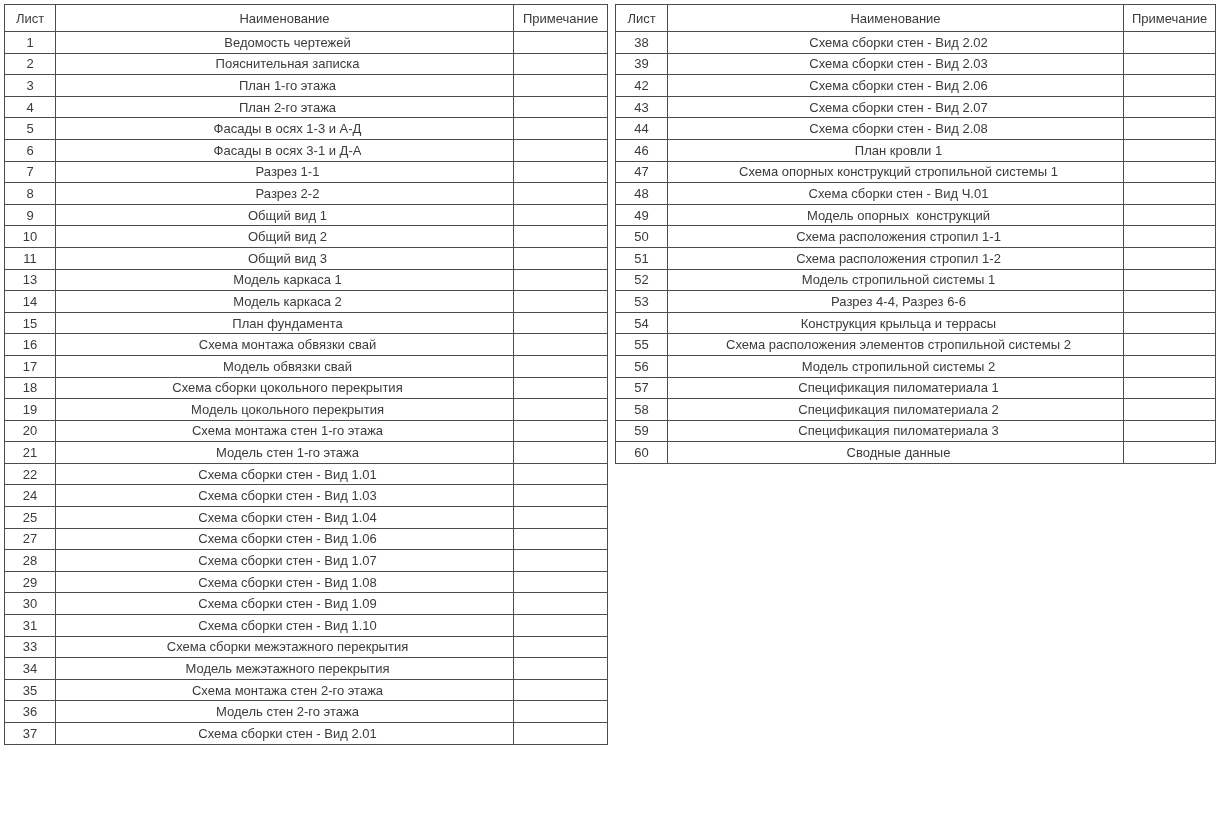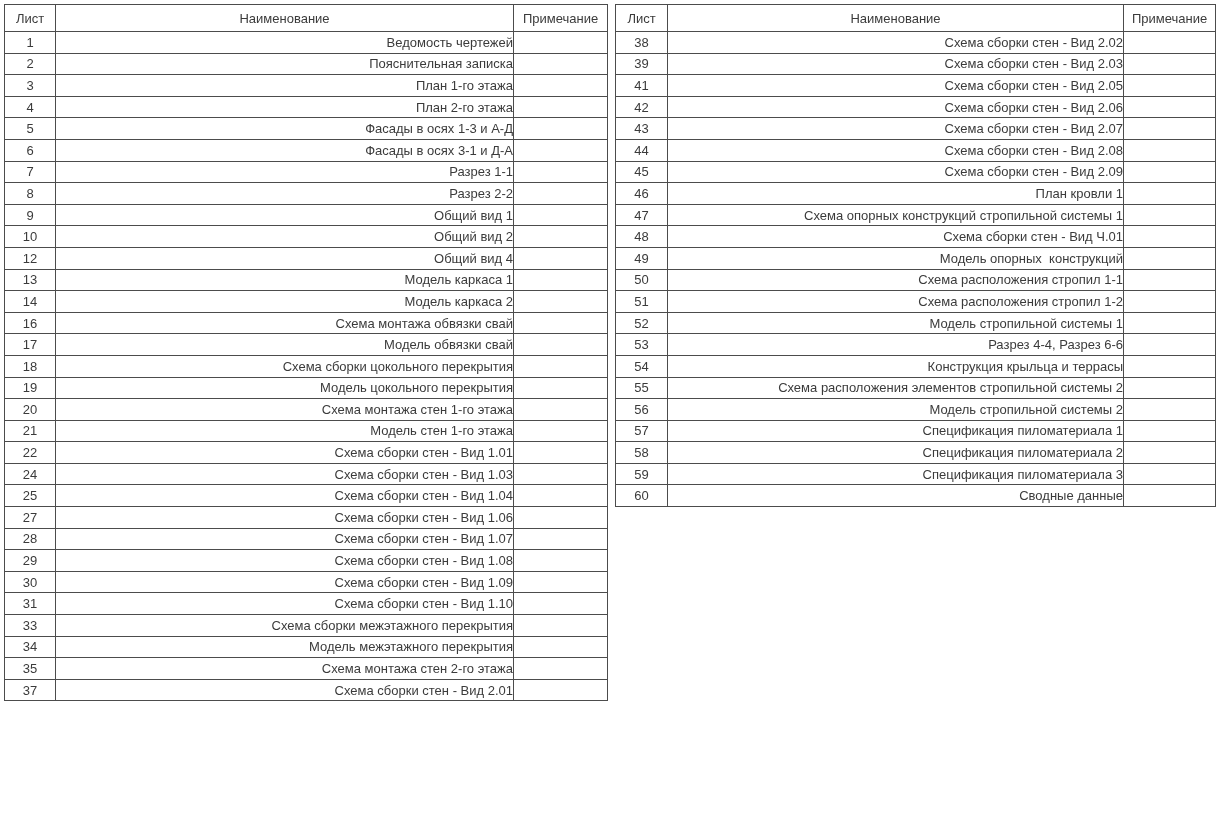--- a/index.html
+++ b/index.html
@@ -38,21 +38,21 @@
     line-height: 1;
     overflow: hidden;
     vertical-align: middle;
   }
   .sheet-table thead tr { height: 27px; margin-top: 40px; }
   .sheet-table tbody tr { height: 21.6px; }
 
   .sheet-table th { text-align: center; }
   td.col-sheet { text-align: center; }
   td.col-name  {
-    text-align: right;
+    text-align: center;
     padding-left: 6px;
     white-space: pre; 
   }
   td.col-note  { }
 </style>
 </head>
 <body>
 
 <div>
 
@@ -114,35 +114,40 @@
           <td class="col-sheet">9</td>
           <td class="col-name">Общий вид 1</td>
           <td class="col-note"></td>
         </tr>
         <tr>
           <td class="col-sheet">10</td>
           <td class="col-name">Общий вид 2</td>
           <td class="col-note"></td>
         </tr>
         <tr>
-          <td class="col-sheet">12</td>
-          <td class="col-name">Общий вид 4</td>
+          <td class="col-sheet">11</td>
+          <td class="col-name">Общий вид 3</td>
           <td class="col-note"></td>
         </tr>
         <tr>
           <td class="col-sheet">13</td>
           <td class="col-name">Модель каркаса 1</td>
           <td class="col-note"></td>
         </tr>
         <tr>
           <td class="col-sheet">14</td>
           <td class="col-name">Модель каркаса 2</td>
           <td class="col-note"></td>
         </tr>
         <tr>
+          <td class="col-sheet">15</td>
+          <td class="col-name">План фундамента</td>
+          <td class="col-note"></td>
+        </tr>
+        <tr>
           <td class="col-sheet">16</td>
           <td class="col-name">Схема монтажа обвязки свай</td>
           <td class="col-note"></td>
         </tr>
         <tr>
           <td class="col-sheet">17</td>
           <td class="col-name">Модель обвязки свай</td>
           <td class="col-note"></td>
         </tr>
         <tr>
@@ -211,20 +216,25 @@
           <td class="col-note"></td>
         </tr>
         <tr>
           <td class="col-sheet">34</td>
           <td class="col-name">Модель межэтажного перекрытия</td>
           <td class="col-note"></td>
         </tr>
         <tr>
           <td class="col-sheet">35</td>
           <td class="col-name">Схема монтажа стен 2-го этажа</td>
+          <td class="col-note"></td>
+        </tr>
+        <tr>
+          <td class="col-sheet">36</td>
+          <td class="col-name">Модель стен 2-го этажа</td>
           <td class="col-note"></td>
         </tr>
         <tr>
           <td class="col-sheet">37</td>
           <td class="col-name">Схема сборки стен - Вид 2.01</td>
           <td class="col-note"></td>
         </tr>
       </tbody>
   </table>
 
@@ -246,45 +256,35 @@
           <td class="col-sheet">38</td>
           <td class="col-name">Схема сборки стен - Вид 2.02</td>
           <td class="col-note"></td>
         </tr>
         <tr>
           <td class="col-sheet">39</td>
           <td class="col-name">Схема сборки стен - Вид 2.03</td>
           <td class="col-note"></td>
         </tr>
         <tr>
-          <td class="col-sheet">41</td>
-          <td class="col-name">Схема сборки стен - Вид 2.05</td>
-          <td class="col-note"></td>
-        </tr>
-        <tr>
           <td class="col-sheet">42</td>
           <td class="col-name">Схема сборки стен - Вид 2.06</td>
           <td class="col-note"></td>
         </tr>
         <tr>
           <td class="col-sheet">43</td>
           <td class="col-name">Схема сборки стен - Вид 2.07</td>
           <td class="col-note"></td>
         </tr>
         <tr>
           <td class="col-sheet">44</td>
           <td class="col-name">Схема сборки стен - Вид 2.08</td>
           <td class="col-note"></td>
         </tr>
         <tr>
-          <td class="col-sheet">45</td>
-          <td class="col-name">Схема сборки стен - Вид 2.09</td>
-          <td class="col-note"></td>
-        </tr>
-        <tr>
           <td class="col-sheet">46</td>
           <td class="col-name">План кровли 1</td>
           <td class="col-note"></td>
         </tr>
         <tr>
           <td class="col-sheet">47</td>
           <td class="col-name">Схема опорных конструкций стропильной системы 1</td>
           <td class="col-note"></td>
         </tr>
         <tr>

